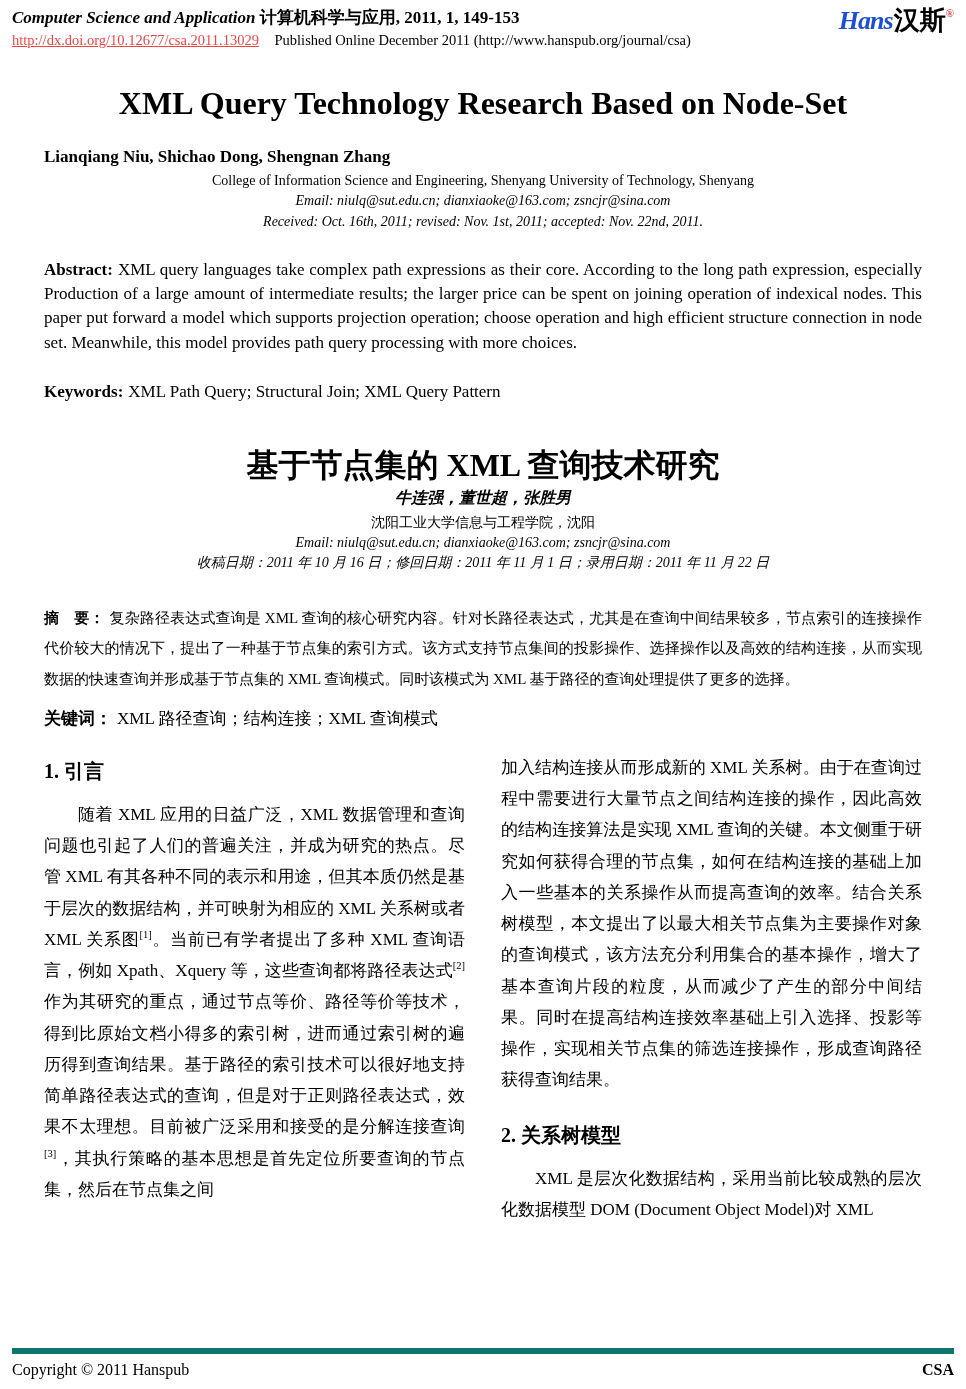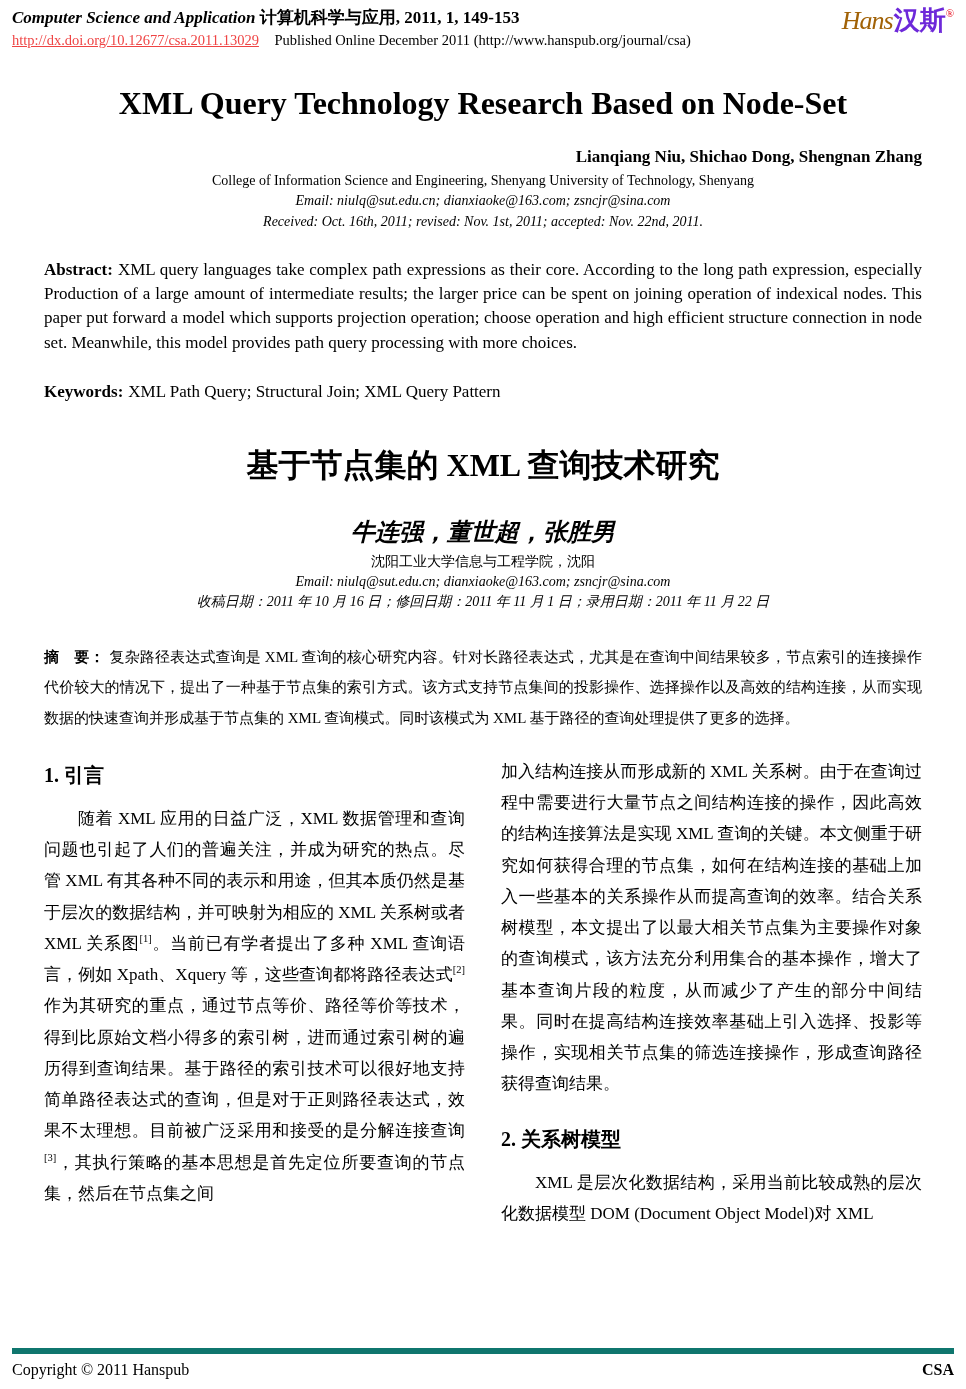--- a/index.html
+++ b/index.html
@@ -18,36 +18,36 @@
     display: flex; justify-content: space-between; align-items: flex-start;
     padding: 7px 12px 0 12px;
   }
   .journal-line { font-size: 17px; line-height: 1.25; }
   .journal-en { font-weight: bold; font-style: italic; }
   .journal-rest { font-weight: bold; }
   .doi-line { font-size: 14.5px; margin-top: 4px; }
   .doi-link { color: #ef4444; text-decoration: underline; cursor: pointer; }
   .published { margin-left: 12px; margin-top: 34px; }
   .logo { font-size: 26px; line-height: 1; padding-top: 1px; white-space: nowrap; }
-  .logo-en { color: #a16207; font-weight: normal; font-style: italic; letter-spacing: -1px; }
-  .logo-zh { color: #6d28d9; font-weight: bold; margin-left: 1px; }
+  .logo-en { color: #1d4ed8; font-weight: bold; font-style: italic; letter-spacing: -1px; }
+  .logo-zh { color: #000000; font-weight: bold; margin-left: 1px; }
   .logo-mark { color: #e60012; font-size: 11px; vertical-align: top; }
   
   .body { padding: 0 44px; }
   .title-en { text-align: center; font-size: 32px; font-weight: bold; margin-top: 36px; }
-  .authors-en { text-align: right; font-size: 17px; font-weight: bold; margin-top: 25px; }
+  .authors-en { text-align: left; font-size: 17px; font-weight: bold; margin-top: 25px; }
   .meta { text-align: center; font-size: 14px; margin-top: 5px; line-height: 1.3; }
   .meta + .meta { margin-top: 2px; font-style: italic; }
   .abstract-en {
     margin-top: 27px; font-size: 17px; line-height: 1.43; text-align: justify;
   }
   .run-in-label { font-weight: bold; margin-right: 5px; }
   .keywords-en { margin-top: 27px; font-size: 17px; }
   .title-zh { text-align: center; font-size: 32px; font-weight: bold; margin-top: 42px; }
-  .authors-zh { text-align: center; font-size: 24px; font-weight: bold; font-style: italic; margin-top: 28px; }
+  .authors-zh { text-align: center; font-size: 16px; font-weight: bold; font-style: italic; }
   .abstract-zh {
     margin-top: 30px; font-size: 15px; line-height: 2.05; text-align: justify;
   }
   .keywords-zh { margin-top: 12px; font-size: 17px; }
   
   .columns { display: flex; gap: 36px; margin-top: 22px; }
   .col { width: calc(50% - 18px); }
   .section-heading { font-size: 20px; font-weight: bold; margin: 6px 0 14px 0; }
   .col .section-heading.mid { margin-top: 26px; }
   .col-para {
@@ -104,20 +104,23 @@
     <h2 class="title-zh">基于节点集的 XML 查询技术研究</h2>
     <div class="authors-zh">牛连强，董世超，张胜男</div>
     <div class="meta">沈阳工业大学信息与工程学院，沈阳</div>
     <div class="meta">Email: niulq@sut.edu.cn; dianxiaoke@163.com; zsncjr@sina.com</div>
     <div class="meta">收稿日期：2011 年 10 月 16 日；修回日期：2011 年 11 月 1 日；录用日期：2011 年 11 月 22 日</div>
 
     <p class="abstract-zh">
       <span class="run-in-label">摘　要：</span><span>复杂路径表达式查询是 XML 查询的核心研究内容。针对长路径表达式，尤其是在查询中间结果较多，节点索引的连接操作代价较大的情况下，提出了一种基于节点集的索引方式。该方式支持节点集间的投影操作、选择操作以及高效的结构连接，从而实现数据的快速查询并形成基于节点集的 XML 查询模式。同时该模式为 XML 基于路径的查询处理提供了更多的选择。</span>
     </p>
 
+    <p class="keywords-zh">
+      <span class="run-in-label">关键词：</span><span>XML 路径查询；结构连接；XML 查询模式</span>
+    </p>
 
     <div class="columns">
 
       <div class="col">
         <h3 class="section-heading">1. 引言</h3>
         <p class="col-para indent"><span>随着 XML 应用的日益广泛，XML 数据管理和查询问题也引起了人们的普遍关注，并成为研究的热点。尽管 XML 有其各种不同的表示和用途，但其本质仍然是基于层次的数据结构，并可映射为相应的 XML 关系树或者 XML 关系图</span><sup class="ref">[1]</sup><span>。当前已有学者提出了多种 XML 查询语言，例如 Xpath、Xquery 等，这些查询都将路径表达式</span><sup class="ref">[2]</sup><span>作为其研究的重点，通过节点等价、路径等价等技术，得到比原始文档小得多的索引树，进而通过索引树的遍历得到查询结果。基于路径的索引技术可以很好地支持简单路径表达式的查询，但是对于正则路径表达式，效果不太理想。目前被广泛采用和接受的是分解连接查询</span><sup class="ref">[3]</sup><span>，其执行策略的基本思想是首先定位所要查询的节点集，然后在节点集之间</span></p>
       </div>
 
       <div class="col">
         <p class="col-para">加入结构连接从而形成新的 XML 关系树。由于在查询过程中需要进行大量节点之间结构连接的操作，因此高效的结构连接算法是实现 XML 查询的关键。本文侧重于研究如何获得合理的节点集，如何在结构连接的基础上加入一些基本的关系操作从而提高查询的效率。结合关系树模型，本文提出了以最大相关节点集为主要操作对象的查询模式，该方法充分利用集合的基本操作，增大了基本查询片段的粒度，从而减少了产生的部分中间结果。同时在提高结构连接效率基础上引入选择、投影等操作，实现相关节点集的筛选连接操作，形成查询路径获得查询结果。</p>

